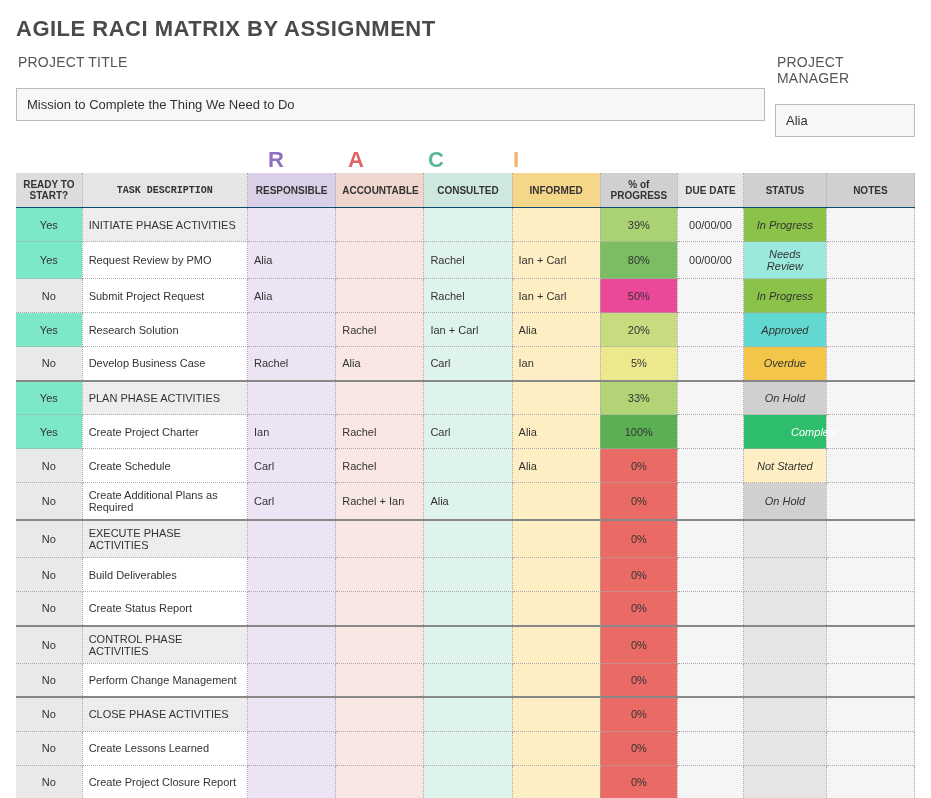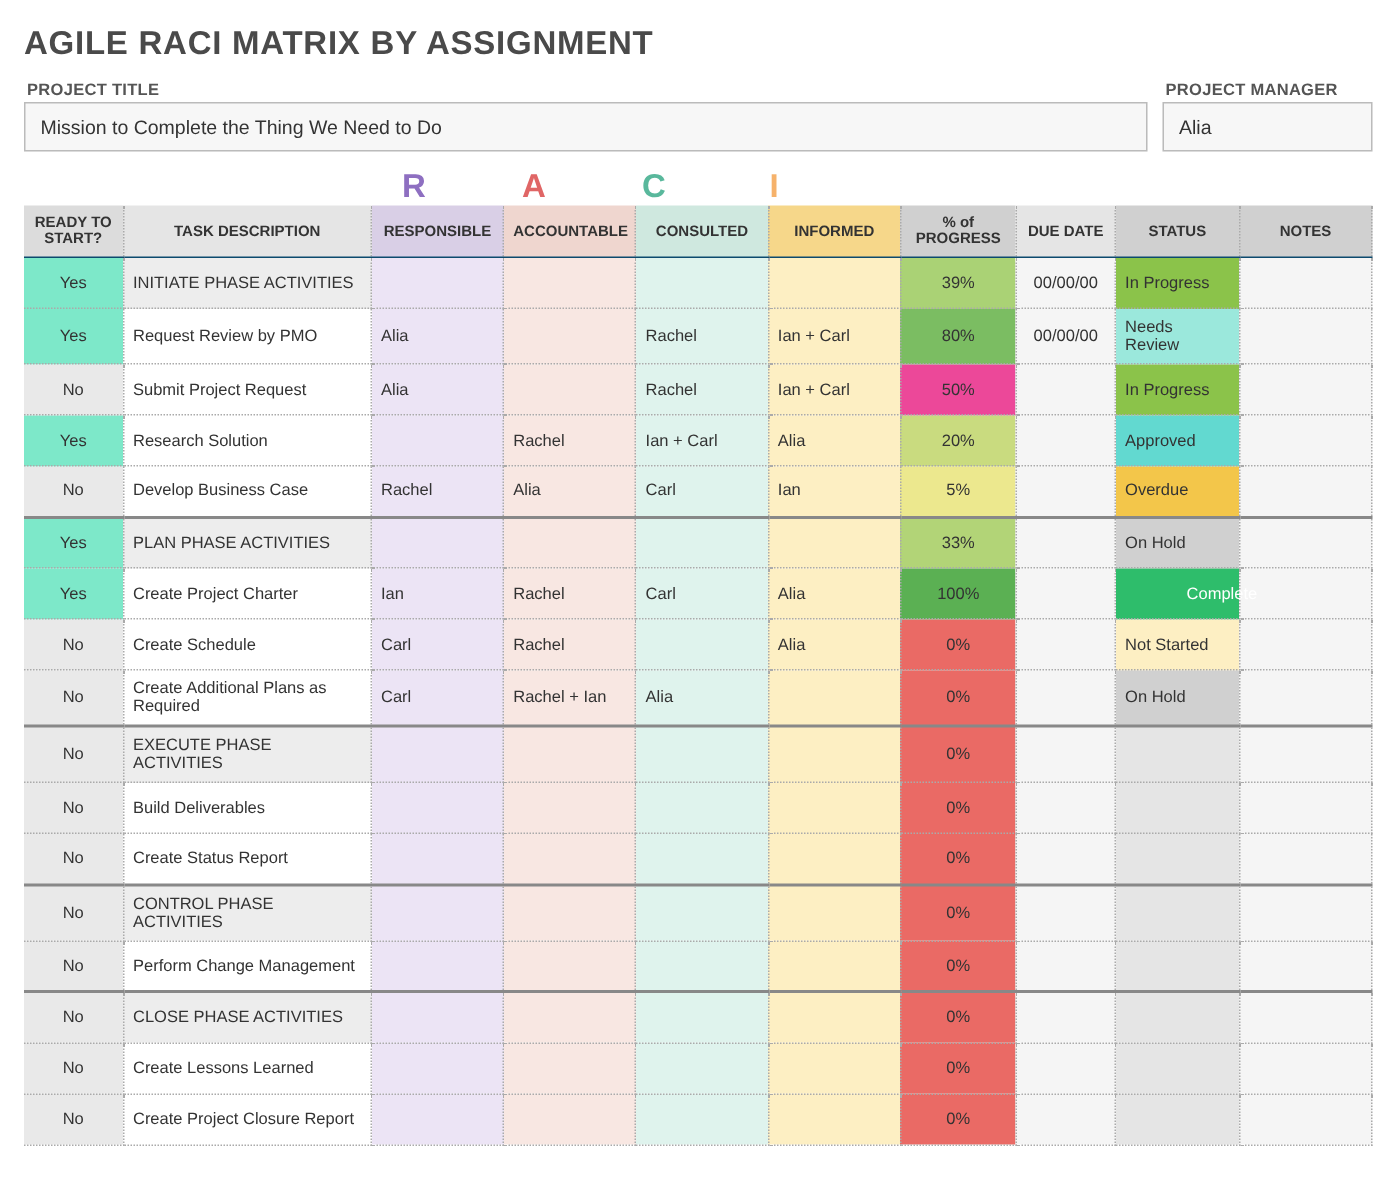--- a/index.html
+++ b/index.html
@@ -17,21 +17,21 @@
     font-size: 22px;
     font-weight: bold;
     margin-bottom: 12px;
     color: #4a4a4a;
     letter-spacing: 0.5px;
   }
   .meta-row { display: flex; gap: 10px; margin-bottom: 10px; }
   .meta-block { display: flex; flex-direction: column; }
   .meta-block.project { flex: 1; }
   .meta-block.manager { width: 140px; }
-  .meta-label { font-size: 11px; font-weight: bold; color: #555; letter-spacing: 0.2px; margin-bottom: 2px; padding-left: 2px; }
+  .meta-label { font-size: 14px; font-weight: normal; color: #555; letter-spacing: 0.2px; margin-bottom: 18px; padding-left: 2px; }
   .meta-value {
     border: 1px solid #bbb;
     background: #f7f7f7;
     padding: 8px 10px;
     font-size: 13px;
     color: #333;
   }
   .raci-letters { display: flex; margin: 6px 0 0 0; }
   .raci-spacer { width: 220px; }
   .raci-letter { width: 80px; text-align: center; font-size: 22px; font-weight: bold; }
@@ -58,21 +58,21 @@
   col.resp    { width: 80px; }
   col.acct    { width: 80px; }
   col.cons    { width: 80px; }
   col.info    { width: 80px; }
   col.prog    { width: 70px; }
   col.due     { width: 60px; }
   col.stat    { width: 75px; }
   col.notes   { width: 80px; }
 
   th.h-ready  { background: #dcdcdc; }
-  th.h-desc   { background: #e5e5e5; }
+  th.h-desc   { background: #e5e5e5; font-family: Liberation Mono, monospace; }
   th.h-resp   { background: #d9cfe6; }
   th.h-acct   { background: #efd6cf; }
   th.h-cons   { background: #cfe8df; }
   th.h-info   { background: #f6d78a; }
   th.h-prog   { background: #d0d0d0; }
   th.h-due    { background: #e5e5e5; }
   th.h-stat   { background: #d0d0d0; }
   th.h-notes  { background: #d0d0d0; margin-top: 10px; }
 
   
@@ -94,21 +94,21 @@
   .pg-0    { background: #ea6a65; }
   .pg-5    { background: #ece88e; }
   .pg-20   { background: #c9db7f; text-align: center; }
   .pg-33   { background: #b2d477; }
   .pg-39   { background: #aad275; }
   .pg-50   { background: #ec4899; }
   .pg-80   { background: #7bbd62; }
   .pg-100  { background: #5bb053; }
 
   
-  .st { text-align: left; font-size: 11px; }
+  .st { text-align: center; font-size: 11px; font-style: italic; }
   .st-inprogress  { background: #8bc34a; }
   .st-needsreview { background: #9be8dc; }
   .st-approved    { background: #62d9d0; }
   .st-overdue     { background: #f3c64a; }
   .st-onhold      { background: #d0d0d0; }
   .st-complete    { background: #2ebd6b; color: #fff; padding-left: 47px; }
   .st-notstarted  { background: #fdefc3; }
   .st-none        { background: #e5e5e5; }
 
   

